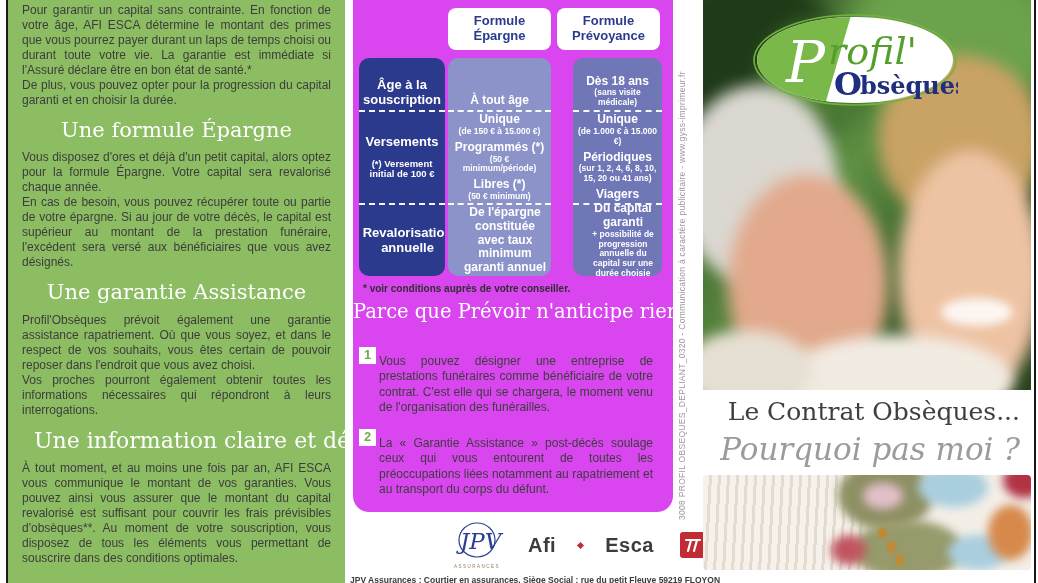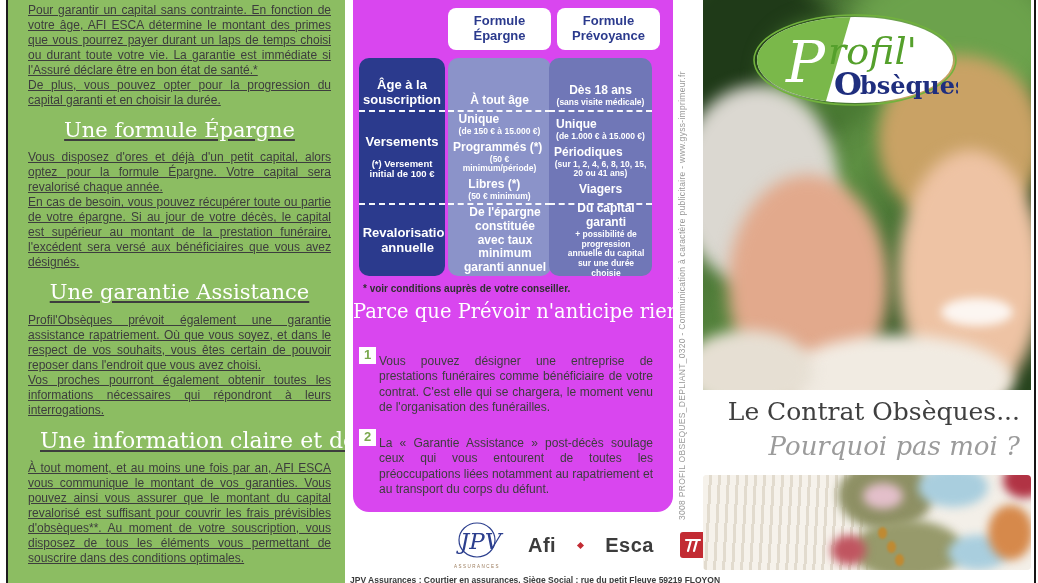--- a/index.html
+++ b/index.html
@@ -7,49 +7,49 @@
        font-family:"Liberation Sans",sans-serif;}
   .page{position:absolute;inset:0;overflow:hidden;}
 
   
   .edge-left{position:absolute;left:6px;top:0;width:2px;height:583px;background:#1c1c1c;}
   .edge-right{position:absolute;left:1034px;top:0;width:2px;height:583px;background:#161616;}
 
   
   .panel-left{position:absolute;left:8px;top:0;width:337px;height:583px;background:#8cbd62;
               color:#3d3d3d;overflow:hidden;}
-  .panel-left-inner{padding:3px 14px 0 20px;font-size:12px;line-height:1.25;text-align:justify;text-decoration:underline;}
+  .panel-left-inner{padding:3px 14px 0 14px;font-size:12px;line-height:1.25;text-align:justify;}
   .panel-left-inner p{margin:0;}
   .left-heading{font-family:"DejaVu Serif",serif;font-weight:normal;color:#fff;text-align:center;
                 font-size:21px;margin:9px 0 7px;white-space:nowrap;}
   .left-heading.tight{font-size:22px;margin-left:12px;}
 
   
   .green-card{position:absolute;left:353px;top:0;width:320px;height:512px;background:#d946ef;
               border-radius:0 0 16px 16px;}
   .tbl-header{position:absolute;top:8px;height:42px;background:#fff;border-radius:8px;
               display:flex;align-items:center;justify-content:center;text-align:center;
               color:#2b3a8d;font-weight:bold;font-size:13px;line-height:1.15;}
   .h-epargne{left:95px;width:103px;}
   .h-prevoyance{left:204px;width:103px;}
   .tbl-col{position:absolute;top:58px;height:218px;border-radius:10px;color:#fff;text-align:center;
            display:flex;flex-direction:column;overflow:hidden;}
   .col-labels{left:6px;width:86px;background:#2b3a8d;}
   .col-epargne{left:95px;width:103px;background:#8b93c9;}
-  .col-prevoyance{left:196px;width:103px;background:#7077b7;}
+  .col-prevoyance{left:220px;width:89px;background:#7077b7;}
   .cell{display:flex;flex-direction:column;justify-content:center;align-items:center;
         padding:2px 5px;box-sizing:border-box;}
   .cell.r1{height:52px;justify-content:flex-end;}
   .cell.r2{height:93px;border-top:2px dashed rgba(255,255,255,.95);}
   .cell.r3{height:73px;border-top:2px dashed rgba(255,255,255,.95);padding-left:16px;}
   .cm{font-weight:bold;font-size:12px;line-height:1.15;}
   .cm.big{font-size:13px;}
   .cn{font-weight:bold;font-size:8.5px;line-height:1.15;}
   .cn.gap{margin-top:9px;font-size:9.5px;}
-  .entry{margin:2px 0;display:flex;flex-direction:column;align-items:flex-start;}
+  .entry{margin:2px 0;display:flex;flex-direction:column;align-items:center;}
   .footnote{position:absolute;left:10px;top:283px;font-size:10px;font-weight:bold;color:#2f2f2f;}
   .mid-heading{position:absolute;left:0;top:300px;width:100%;text-align:left;margin:0;
                font-family:"DejaVu Serif",serif;font-weight:normal;color:#fff;font-size:19.5px;
                white-space:nowrap;}
   .arg-item{position:absolute;left:20px;width:286px;text-align:justify;font-size:12px;
             line-height:1.28;color:#3d3d3d;}
   .arg-item p{margin:6px;}
   .arg-item.i1{top:348px;}
   .arg-item.i2{top:430px;}
   .num-badge{position:absolute;left:-14px;top:-1px;width:17px;height:17px;background:#fff;
@@ -82,21 +82,21 @@
   .face-g{left:25px;top:175px;width:160px;height:220px;background:#e2a98c;filter:blur(8px);}
   .hair-k{left:175px;top:55px;width:165px;height:170px;background:#c9a265;filter:blur(8px);}
   .face-k{left:195px;top:150px;width:145px;height:250px;background:#eec3a4;filter:blur(8px);}
   .smile{left:238px;top:298px;width:72px;height:28px;background:#fff;filter:blur(5px);opacity:.85;}
   .knitwear{left:80px;top:335px;width:230px;height:90px;background:#f1ebe2;filter:blur(7px);}
   .shoulder{left:-20px;top:330px;width:130px;height:80px;background:#e6dfd3;filter:blur(7px);}
   .brand-logo{position:absolute;left:752px;top:12px;}
   .cover-title{position:absolute;right:18px;top:398px;text-align:right;
                font-family:"DejaVu Serif",serif;}
   .ct1{font-size:25px;color:#3f3f3f;line-height:1.15;}
-  .ct2{font-size:26px;font-style:italic;color:#9b9b9b;line-height:1.15;margin-top:5px;}
+  .ct2{font-size:31px;font-style:italic;color:#9b9b9b;line-height:1.15;margin-top:5px;}
   .photo-knit{position:absolute;left:703px;top:475px;width:328px;height:95px;overflow:hidden;
               background:#f3efe8;border-radius:4px;}
   .ribs{position:absolute;left:0;top:0;width:165px;height:95px;
         background:repeating-linear-gradient(93deg,#f6f2eb 0 6px,#e2dbce 6px 9px);}
   .kn1{left:135px;top:-15px;width:95px;height:70px;background:#8e9064;filter:blur(5px);}
   .kn2{left:150px;top:45px;width:110px;height:60px;background:#979a6b;filter:blur(5px);}
   .kn3{left:215px;top:-8px;width:70px;height:40px;background:#a9cede;filter:blur(5px);}
   .kn4{left:245px;top:60px;width:60px;height:35px;background:#a9cede;filter:blur(5px);}
   .kn5{left:285px;top:30px;width:45px;height:55px;background:#d6894b;filter:blur(5px);}
   .kn6{left:300px;top:-12px;width:42px;height:35px;background:#b13344;filter:blur(5px);}

